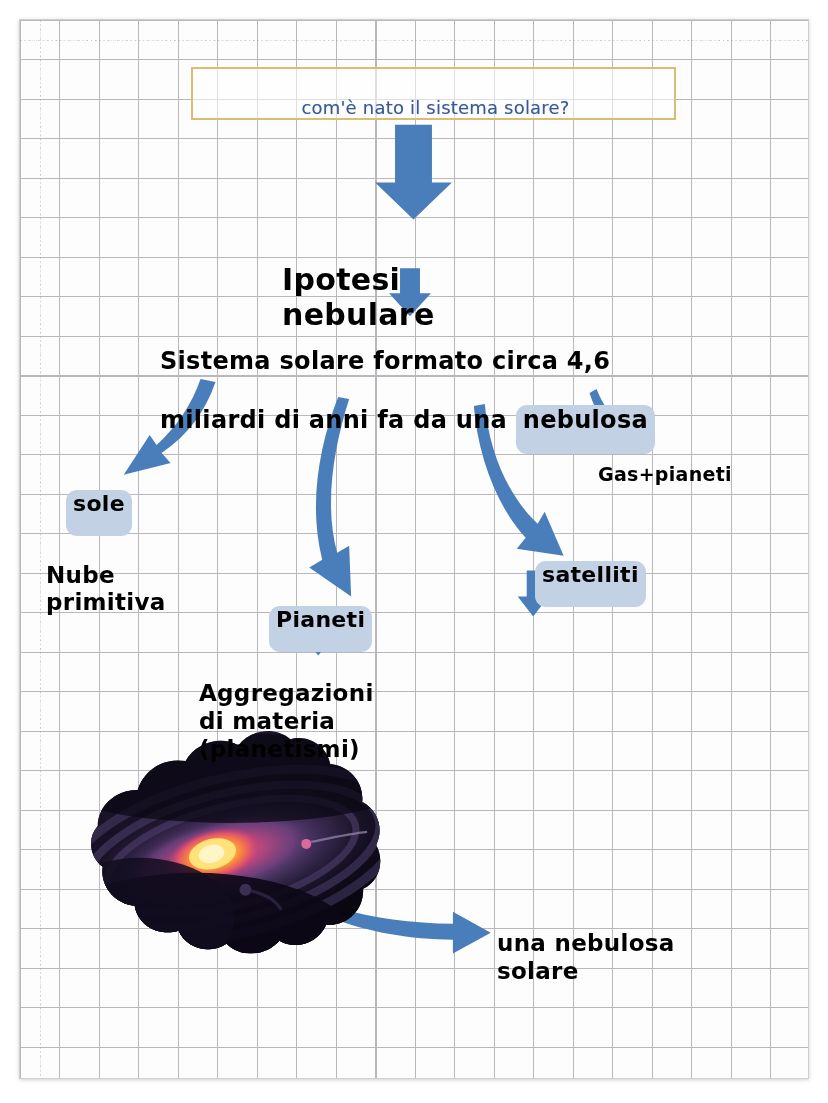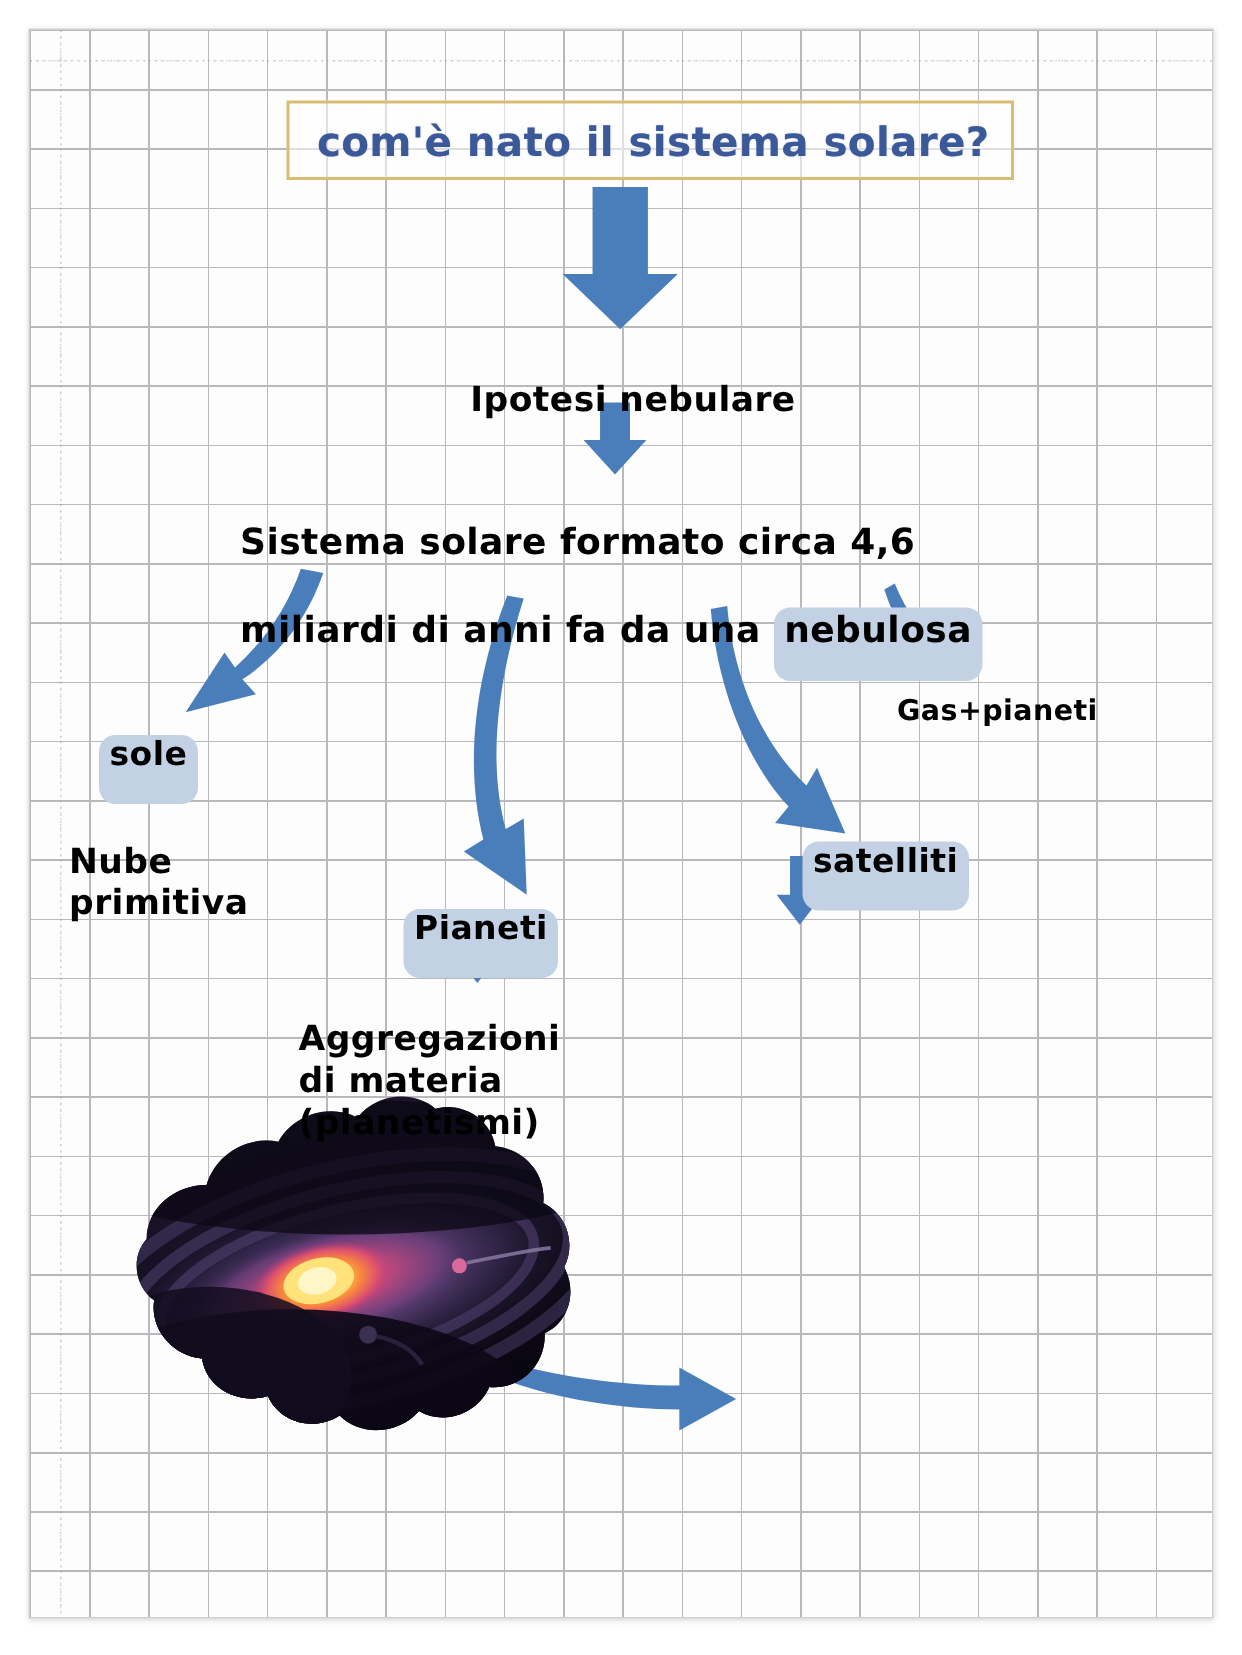--- a/index.html
+++ b/index.html
@@ -98,28 +98,28 @@
     top: 47px;
     width: 485px;
     height: 53px;
     border: 2px solid #d9bd74;
     background: rgba(255,255,255,0.55);
     box-sizing: border-box;
     z-index: 6;
   }
   #title-text {
     position: absolute;
-    left: 0; top: 0;
+    left: 0; top: 12px;
     width: 485px; height: 53px;
     display: flex;
     align-items: center;
     justify-content: center;
     font-family: "DejaVu Sans", sans-serif;
-    font-weight: bold;
-    font-size: 27px;
+    font-weight: normal;
+    font-size: 18px;
     color: #3b5998;
     letter-spacing: 0.2px;
     text-shadow: 0 0 1px rgba(59,89,152,0.35);
   }
 
   .hl {
     background: #c3d1e4;
     border-radius: 11px;
     padding: 1px 7px 20px 7px;
     box-decoration-break: clone;
@@ -271,21 +271,21 @@
       <path d="M231,873 C246,876 256,882 262,892" stroke="#2c2340" stroke-width="3" fill="none" opacity="0.9"></path>
 
       <ellipse cx="212" cy="760" rx="190" ry="45" fill="#0b0814" opacity="0.75"></ellipse>
     </g>
   </svg>
 
   <div id="title-box">
     <div id="title-text">com'è nato il sistema solare?</div>
   </div>
 
-  <div class="hand" style="left:262px; top:207px; width:280px; font-size:23px; text-align:center;">
+  <div class="hand" style="left:262px; top:207px; width:280px; font-size:30px; ">
     <span>Ipotesi nebulare</span>
   </div>
 
   <div class="hand" style="left:140px; top:298px; width:520px; font-size:24px; text-align:left; line-height:1.22;">
     <span>Sistema solare formato circa 4,6</span><br>
     <span>miliardi di anni fa da una </span><span class="hl">nebulosa</span>
   </div>
 
   <div class="hand" style="left:578px; top:421px; font-size:19px;">
     <span>Gas+pianeti</span>
@@ -308,14 +308,18 @@
     <span>Aggregazioni
 di materia
 (planetismi)</span>
   </div>
 
   <div class="hand" style="left:483px; top:516px; font-size:22px;margin-left:32px;">
     <span class="hl">satelliti</span>
   </div>
 
 
+  <div class="hand" style="left:477px; top:881px; font-size:23px; line-height:1.22;">
+    <span>una nebulosa
+solare</span>
+  </div>
 
 </div>
 
 </body></html>

